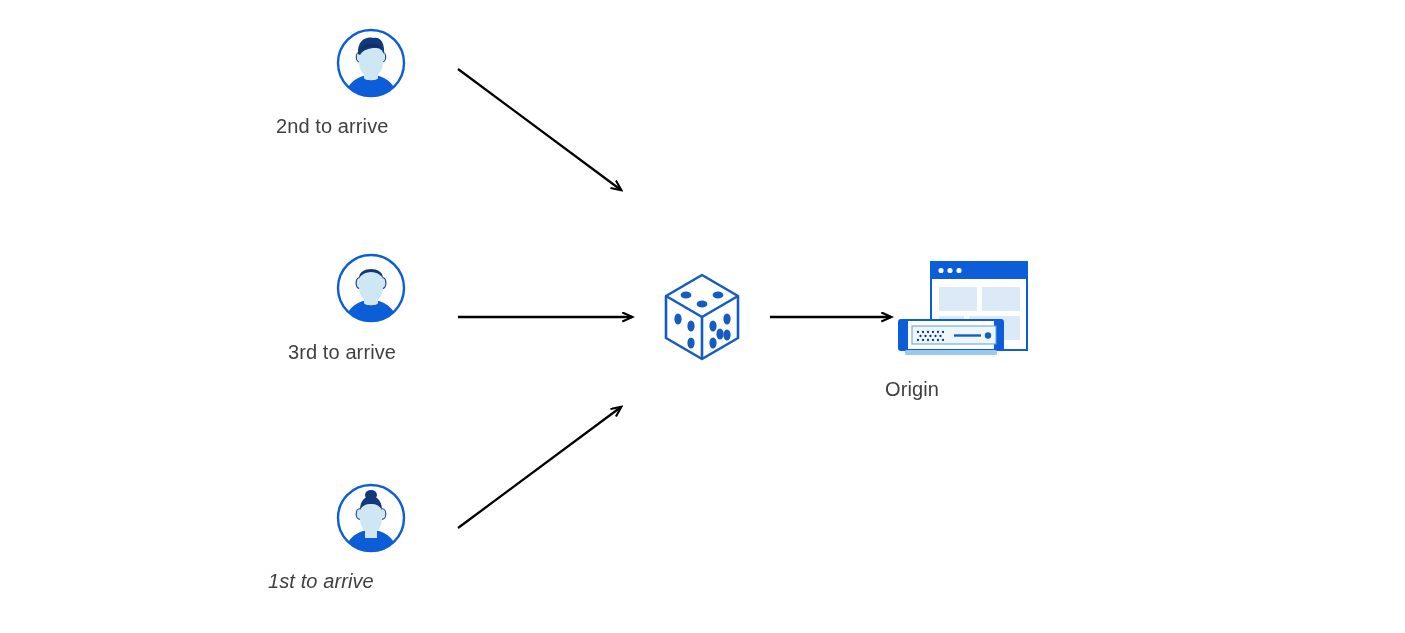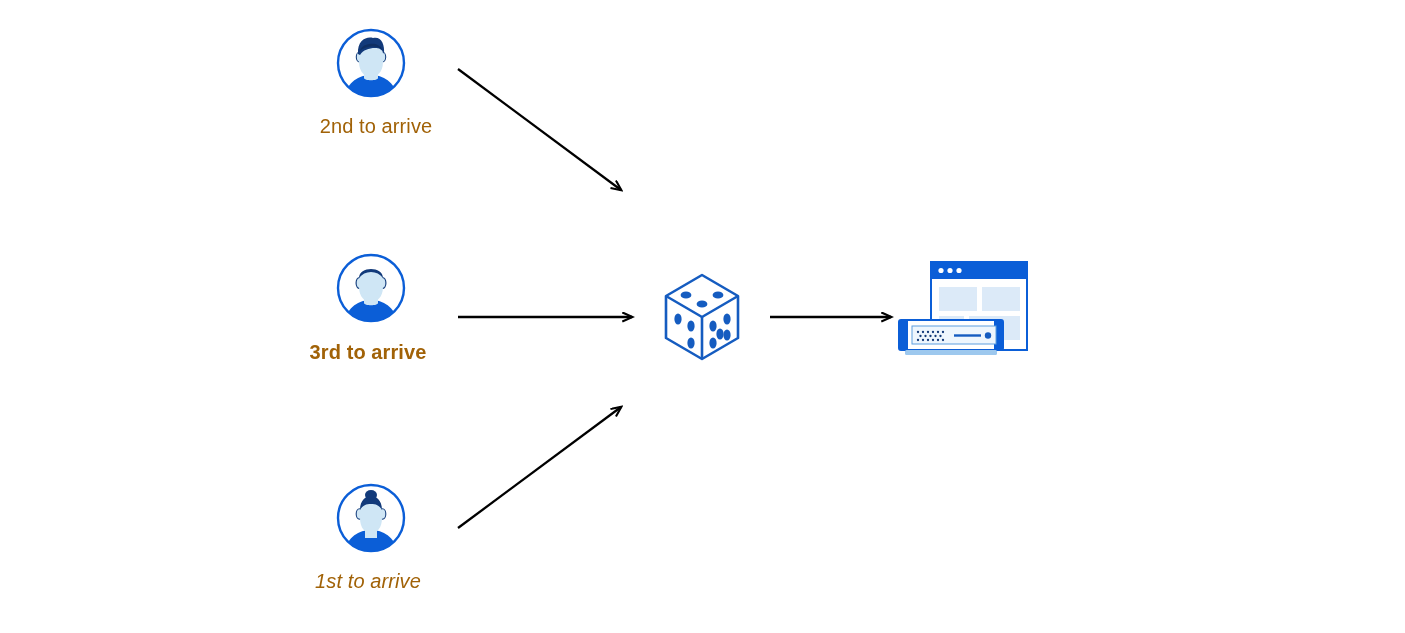--- a/index.html
+++ b/index.html
@@ -18,38 +18,37 @@
     background: #ffffff;
     overflow: hidden;
   }
   .icon-wrap {
     position: absolute;
   }
   .node-label {
     position: absolute;
     font-family: "Liberation Sans", sans-serif;
     font-size: 20px;
-    color: #a16207;
+    color: #404040;
     white-space: nowrap;
-    text-align: center;
     letter-spacing: 0.1px;
   }
   #arrow-layer {
     position: absolute;
     left: 0;
     top: 0;
     width: 1405px;
     height: 633px;
     pointer-events: none;
   }
   .avatar-client-2 { left: 335px; top: 27px; }
   .avatar-client-3 { left: 335px; top: 252px; }
   .avatar-client-1 { left: 335px; top: 482px; }
   .label-client-2  { left: 276px; top: 115px; width: 200px; }
-  .label-client-3  { left: 268px; top: 341px; width: 200px; font-weight: bold; }
+  .label-client-3  { left: 288px; top: 341px; width: 200px; }
   .label-client-1  { left: 268px; top: 570px; width: 200px; font-style: italic; }
   .dice-node       { left: 661px; top: 271px; }
   .origin-node     { left: 893px; top: 256px; }
   .label-origin    { left: 885px; top: 378px; width: 160px; }
 </style>
 </head>
 <body>
 
 <div id="canvas">
 
@@ -195,14 +194,15 @@
           <circle cx="35" cy="84" r="1.15"></circle>
             <circle cx="40" cy="84" r="1.15"></circle>
           <circle cx="45" cy="84" r="1.15"></circle>
             <circle cx="50" cy="84" r="1.15"></circle>
         </g>
         <line x1="61" y1="79.5" x2="88" y2="79.5" stroke="#155cc0" stroke-width="2.4"></line>
         <circle cx="95" cy="79.5" r="3.2" fill="#155cc0"></circle>
       </g>
     </svg>
   </div>
+  <div class="node-label label-origin">Origin</div>
 
 </div>
 
 </body></html>

